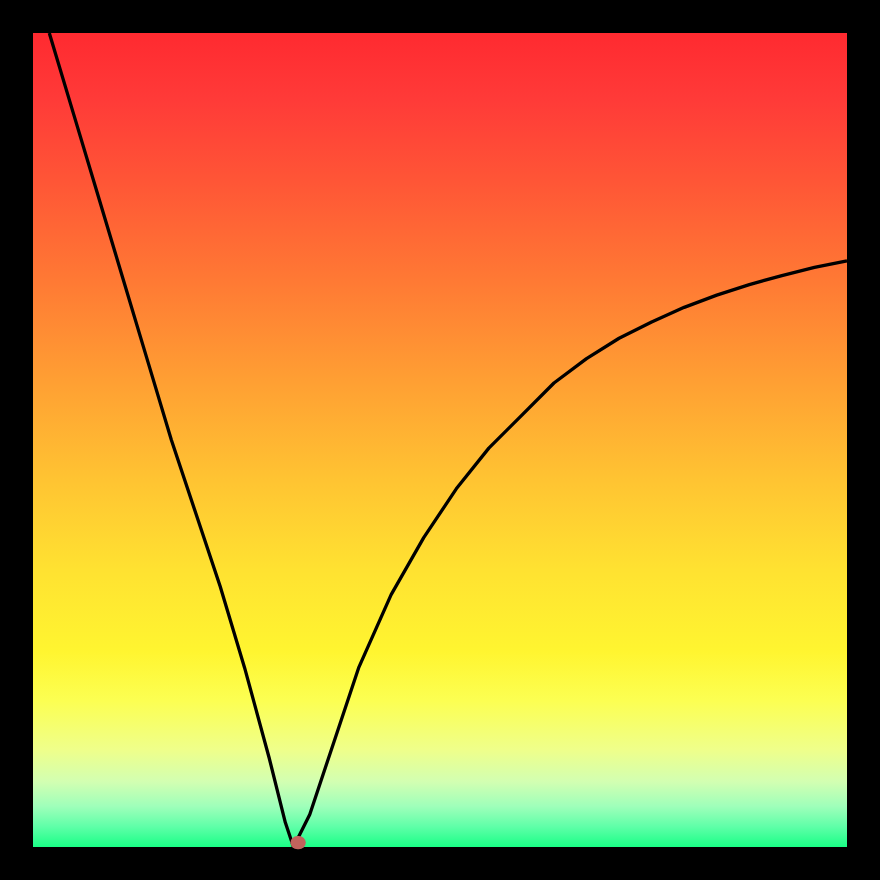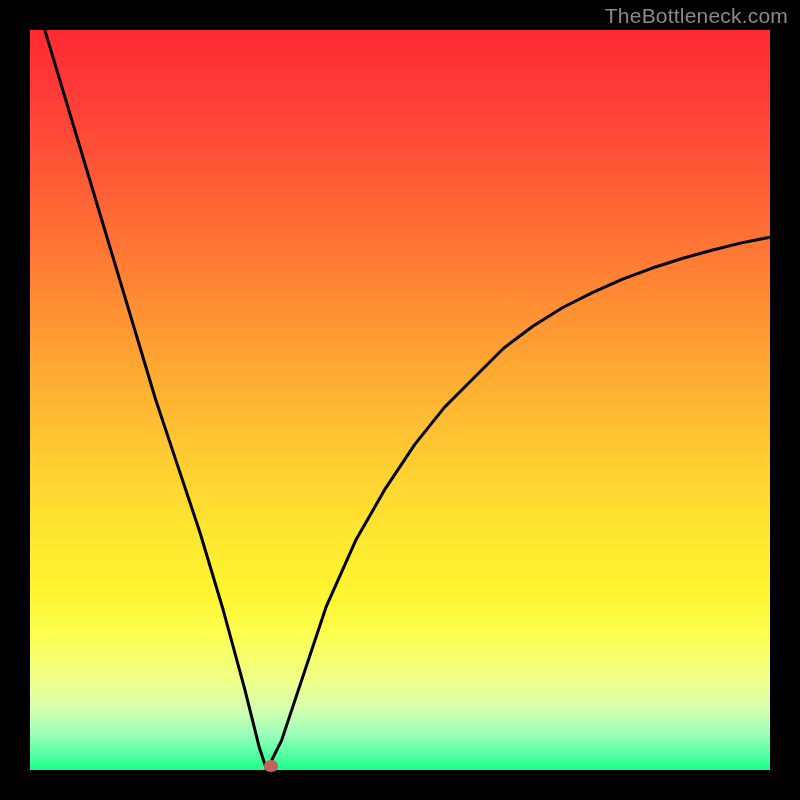--- a/index.html
+++ b/index.html
@@ -66,21 +66,20 @@
     height: 12px;
     background: #c2635c;
     border-radius: 50% / 55%;
     transform: translate(-50%, -50%);
   }
 </style>
 </head>
 <body>
 
 <div class="frame">
-  <div class="watermark">TheBottleneck.com</div>
 
   <div class="plot-area">
     <svg class="curve-layer" viewBox="0 0 740 740">
       <path fill="none" stroke="#000" stroke-width="3" stroke-linejoin="round" d="M14.8 0.0 L37.0 74.0 L59.2 148.0 L81.4 222.0 L103.6 296.0 L125.8 370.0 L148.0 436.6 L170.2 503.2 L192.4 577.2 L214.6 658.6 L229.4 717.8 L236.8 740.0 L251.6 710.4 L273.8 643.8 L296.0 577.2 L325.6 510.6 L355.2 458.8 L384.8 414.4 L414.4 377.4 L444.0 347.8 L473.6 318.2 L503.2 296.0 L532.8 277.5 L562.4 262.7 L592.0 249.4 L621.6 238.3 L651.2 228.7 L680.8 220.5 L710.4 213.1 L740.0 207.2"></path>
     </svg>
     <div class="marker" style="left: 240.5px; top: 736.3px;"></div>
   </div>
 </div>
 
 </body></html>

